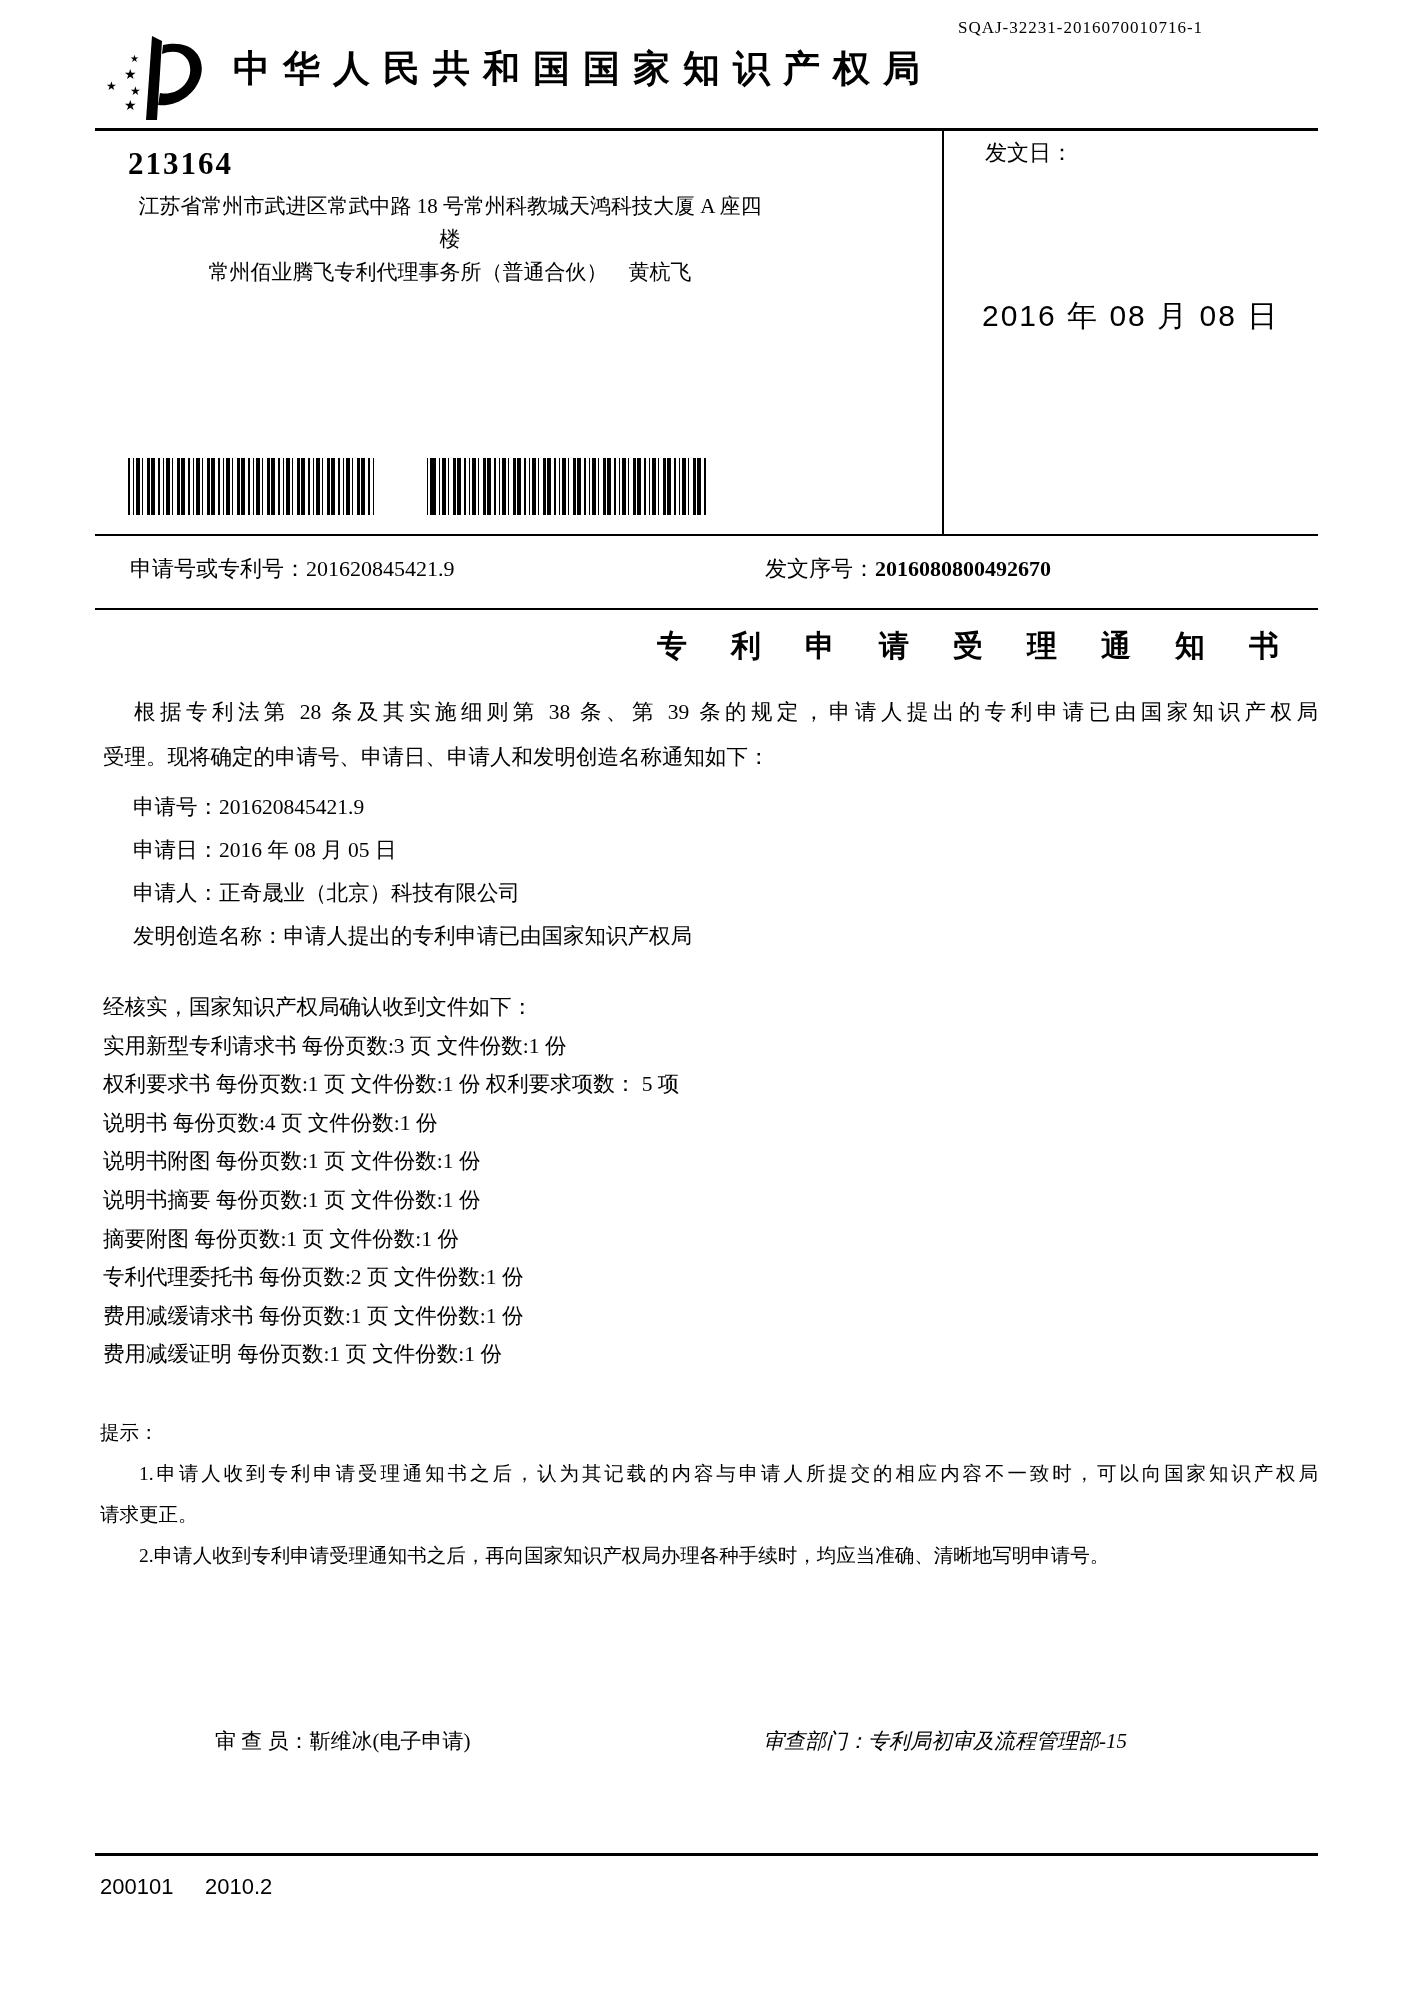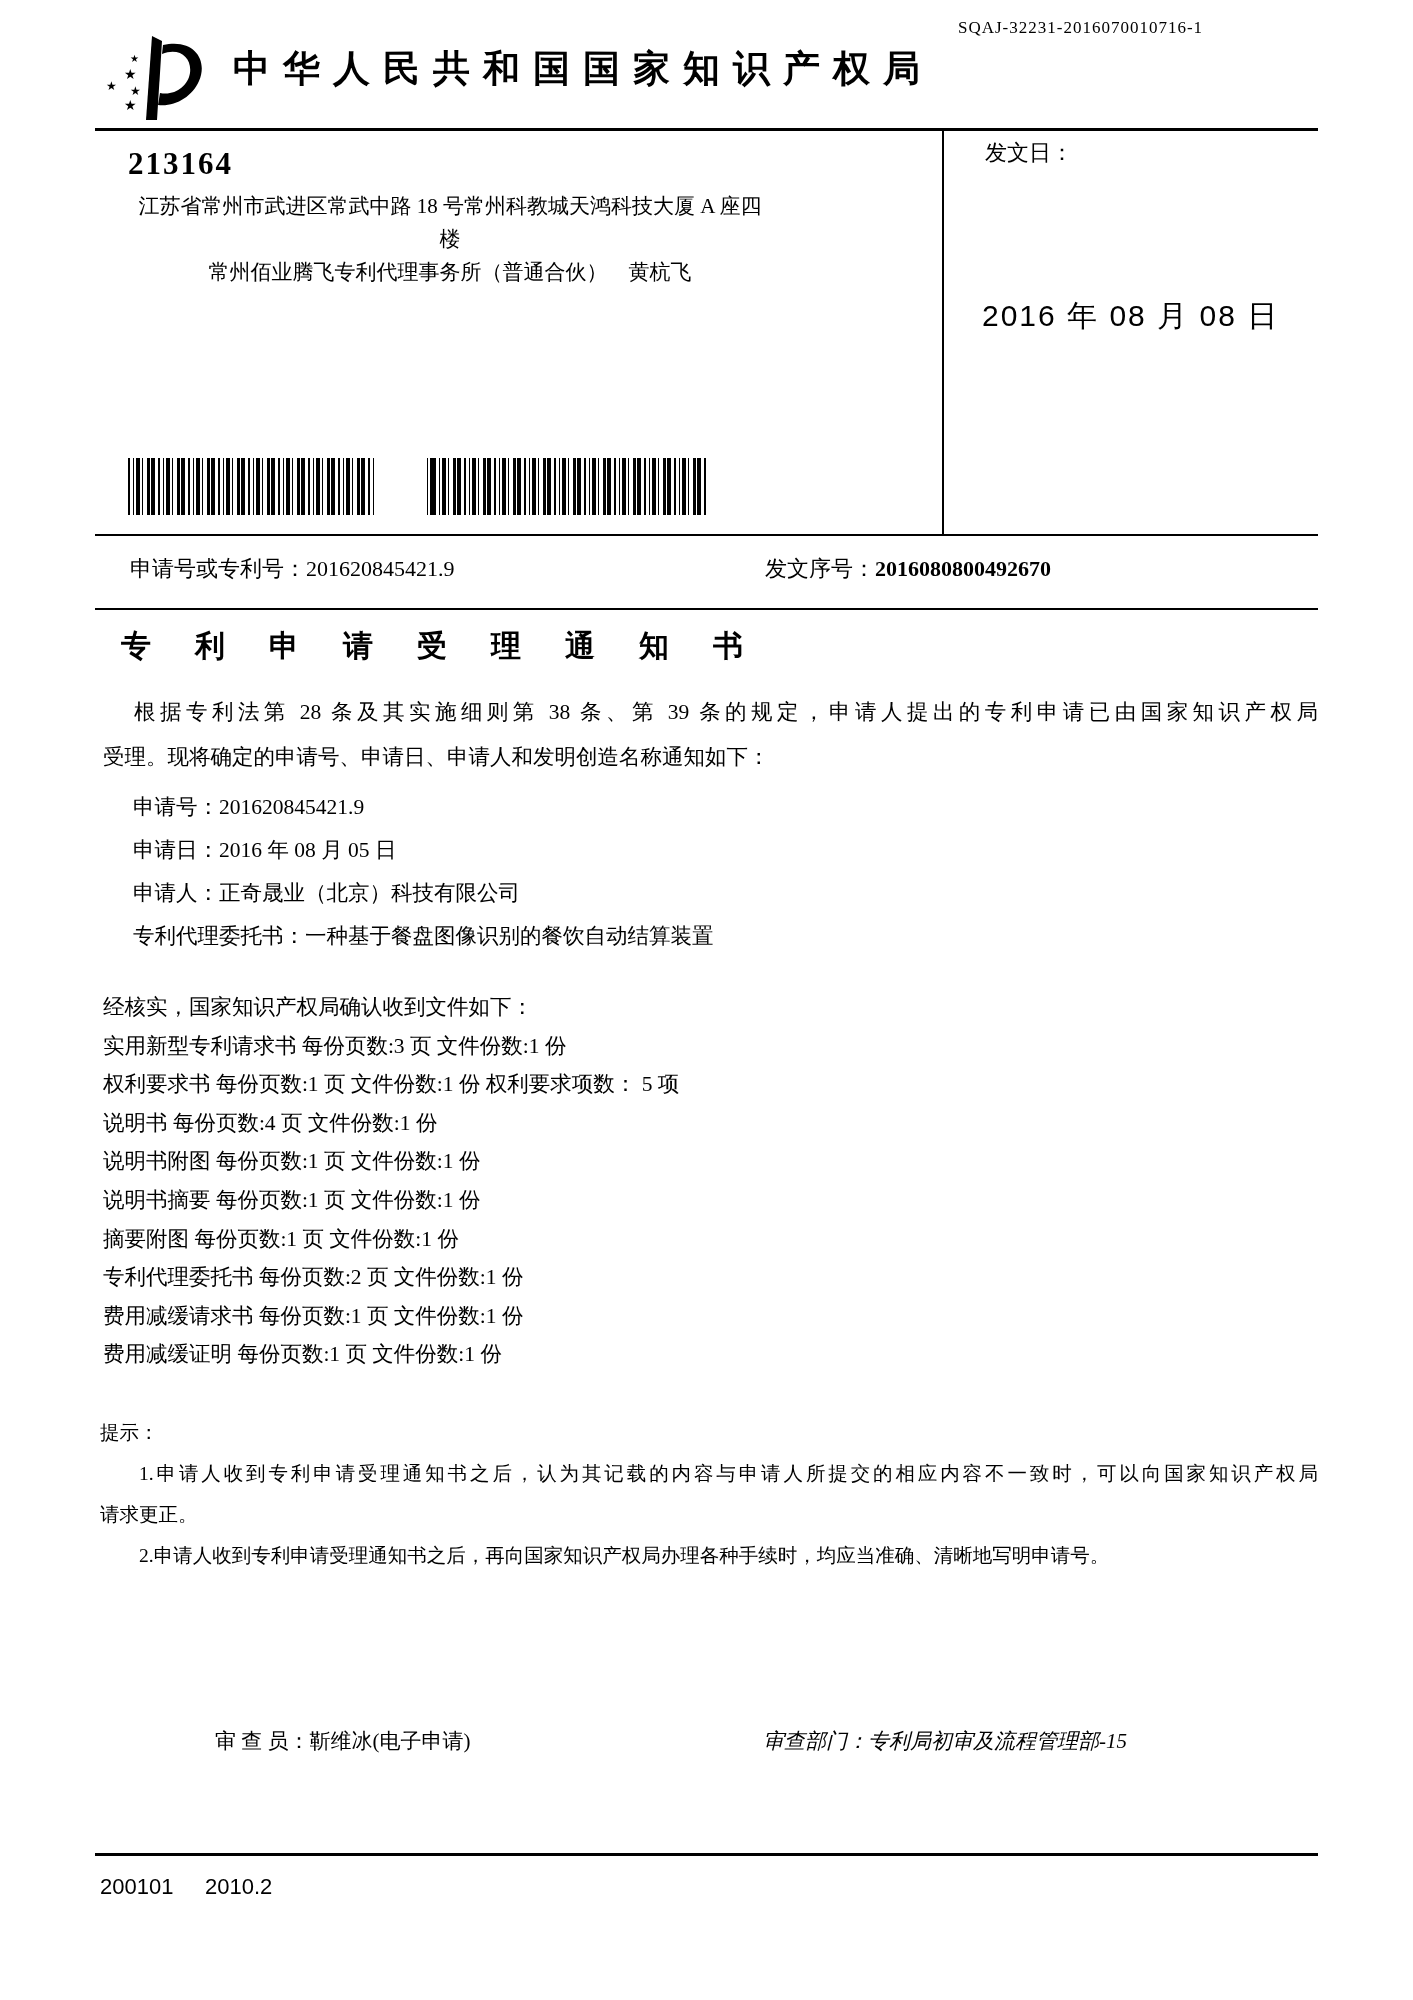--- a/index.html
+++ b/index.html
@@ -55,22 +55,22 @@
   }
   #barcode-1 { left:128px; width:247px; }
   #barcode-2 { left:425px; width:282px; background-position:9px 0; }
 
   #app-row { left:95px; top:554px; width:1223px; font-size:22px; }
   #app-row .left  { position:absolute; left:35px; top:0; white-space:nowrap; }
   #app-row .right { position:absolute; left:670px; top:0; white-space:nowrap; }
   #serial-value { font-weight:bold;text-align:right; }
 
   #notice-title {
-    left:77px; top:626px; width:1223px;
-    font-size:30px; font-weight:bold; text-align:left;
+    left:100px; top:626px; width:1223px;
+    font-size:30px; font-weight:bold; text-align:right;
     letter-spacing:44px; text-indent:44px; white-space:nowrap;
   }
 
   #intro { left:103px; top:690px; width:1215px; font-size:21.5px; line-height:45px; }
   .jl { text-align:justify; text-align-last:justify; }
   #intro .indent { text-indent:31px; }
 
   #details { left:133px; top:786px; font-size:21.5px; line-height:43px; }
 
   #files { left:103px; top:988px; font-size:21.5px; line-height:38.6px; }
@@ -145,21 +145,21 @@
 
   <div class="abs" id="intro">
     <div class="indent jl">根据专利法第 28 条及其实施细则第 38 条、第 39 条的规定，申请人提出的专利申请已由国家知识产权局</div>
     <div>受理。现将确定的申请号、申请日、申请人和发明创造名称通知如下：</div>
   </div>
 
   <div class="abs" id="details">
     <div>申请号：201620845421.9</div>
     <div>申请日：2016 年 08 月 05 日</div>
     <div>申请人：正奇晟业（北京）科技有限公司</div>
-    <div>专利代理委托书：一种基于餐盘图像识别的餐饮自动结算装置</div>
+    <div>发明创造名称：申请人提出的专利申请已由国家知识产权局</div>
   </div>
 
   <div class="abs" id="files">
     <div>经核实，国家知识产权局确认收到文件如下：</div>
     <div>实用新型专利请求书 每份页数:3 页 文件份数:1 份</div>
     <div>权利要求书 每份页数:1 页 文件份数:1 份 权利要求项数： 5 项</div>
     <div>说明书 每份页数:4 页 文件份数:1 份</div>
     <div>说明书附图 每份页数:1 页 文件份数:1 份</div>
     <div>说明书摘要 每份页数:1 页 文件份数:1 份</div>
     <div>摘要附图 每份页数:1 页 文件份数:1 份</div>

